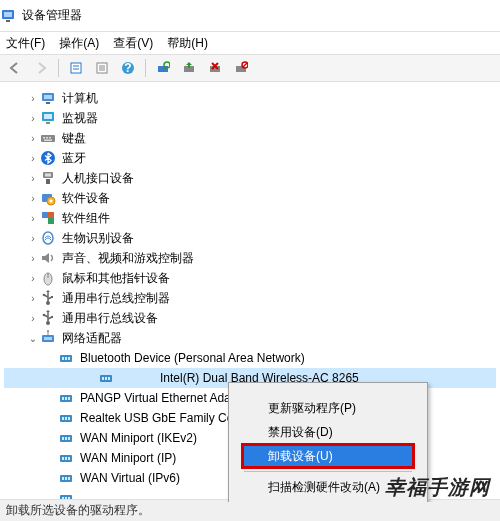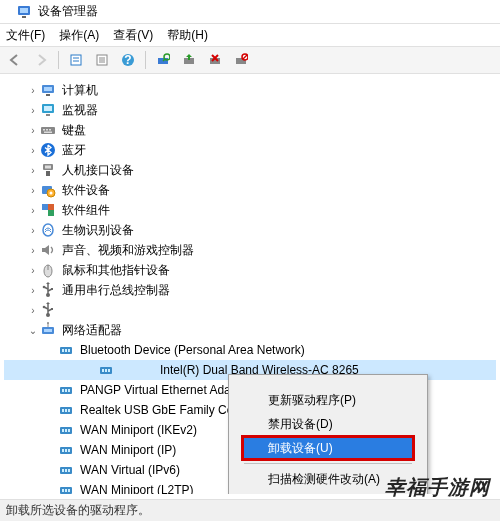--- a/index.html
+++ b/index.html
@@ -1,17 +1,17 @@
 <!DOCTYPE html>
 <html><head>
 <meta charset="utf-8">
 <style>
   * { box-sizing: border-box; margin: 0; padding: 0; font-family: "Microsoft YaHei", "Segoe UI", Tahoma, sans-serif; font-size: 12px; }
   body { background: #fff; width: 500px; height: 521px; overflow: hidden; position: relative; }
-  .titlebar { height: 24px; display: flex; align-items: center; padding: 0 16px; background: #fff; border-bottom: 1px solid #e0e0e0; }
+  .titlebar { height: 32px; display: flex; align-items: center; padding: 0 0; background: #fff; border-bottom: 1px solid #e0e0e0; }
   .titlebar .ticon { width: 16px; height: 16px; margin-right: 6px; display: flex; align-items: center; justify-content: center; }
   .menubar { height: 22px; display: flex; align-items: center; gap: 14px; padding: 0 6px; background: #fff; }
   .menubar span { cursor: default; }
   .toolbar { height: 28px; display: flex; align-items: center; gap: 4px; padding: 0 4px; background: #f5f5f5; border-top: 1px solid #e0e0e0; border-bottom: 1px solid #e0e0e0; }
   .tbtn { width: 22px; height: 22px; display: flex; align-items: center; justify-content: center; background: transparent; border: none; }
   .tsep { width: 1px; height: 18px; background: #ccc; margin: 0 2px; }
   .tree { padding: 6px 4px; height: 420px; overflow: auto; position: relative; background: #fff; }
   .node { display: flex; align-items: center; height: 20px; white-space: nowrap; }
   .expander { width: 14px; text-align: center; color: #666; font-size: 10px; }
   .nicon { width: 16px; height: 16px; margin-right: 4px; display: flex; align-items: center; justify-content: center; flex-shrink: 0; }
@@ -240,20 +240,21 @@
         <span class="nicon">
           <svg width="16" height="16">
             <circle cx="8" cy="13" r="2" fill="#666"></circle>
             <line x1="8" y1="13" x2="8" y2="2" stroke="#666" stroke-width="1.5"></line>
             <path d="M8 7 L4 5 M8 9 L12 7" stroke="#666" stroke-width="1.5"></path>
             <circle cx="4" cy="5" r="1.3" fill="#666"></circle>
             <rect x="11" y="6" width="2" height="2" fill="#666"></rect>
             <path d="M6 2 L8 0 L10 2 Z" fill="#666"></path>
           </svg>
         </span>
+        <span class="nlabel">通用串行总线设备</span>
       </div>
       <div class="node ind1">
         <span class="expander">⌄</span>
         <span class="nicon">
           <svg width="16" height="16">
             <rect x="2" y="5" width="12" height="7" fill="#4a8bd8" rx="1"></rect>
             <rect x="4" y="7" width="8" height="3" fill="#aad4ff"></rect>
             <line x1="8" y1="5" x2="8" y2="1" stroke="#888"></line>
             <circle cx="8" cy="1" r="1" fill="#888"></circle>
           </svg>
@@ -347,21 +348,20 @@
       <div class="node ind2">
         <span class="expander"></span>
         <span class="nicon">
           <svg width="16" height="16">
             <rect x="2" y="5" width="12" height="7" fill="#3a8bc8" rx="1"></rect>
             <rect x="4" y="7" width="2" height="3" fill="#cceeff"></rect>
             <rect x="7" y="7" width="2" height="3" fill="#cceeff"></rect>
             <rect x="10" y="7" width="2" height="3" fill="#cceeff"></rect>
           </svg>
         </span>
-        <span class="nlabel">WAN Miniport (L2TP)</span>
       </div>
     </div>
 
   <div class="ctxmenu">
     <div class="ctxitem">更新驱动程序(P)</div>
     <div class="ctxitem">禁用设备(D)</div>
     <div class="ctxitem hl">卸载设备(U)</div>
     <div class="ctxsep"></div>
     <div class="ctxitem">扫描检测硬件改动(A)</div>
     <div class="ctxsep"></div>

